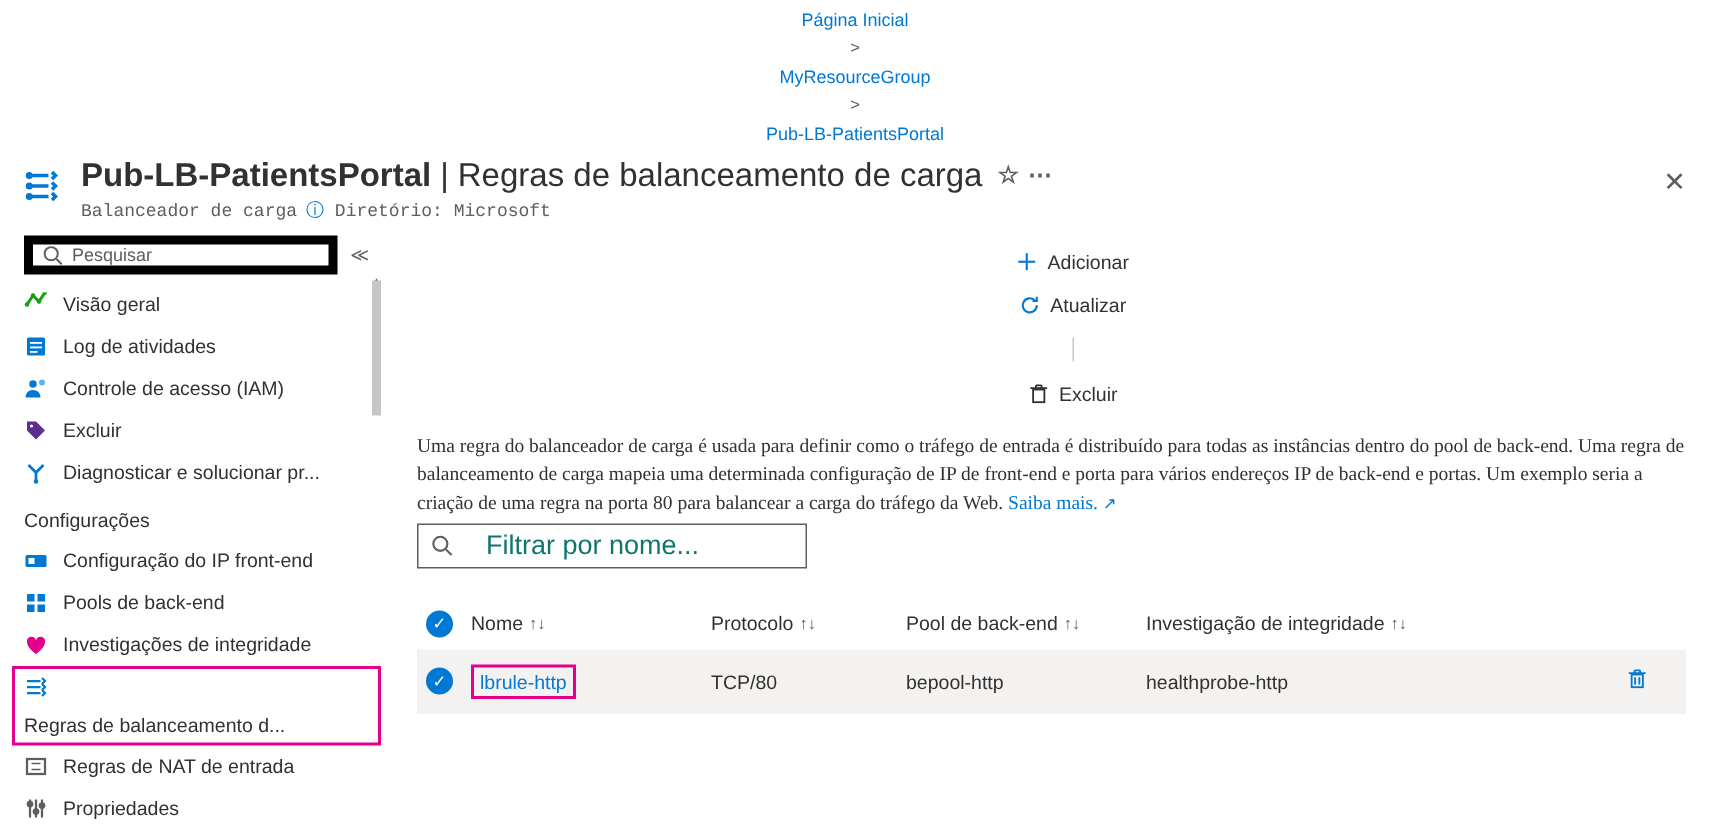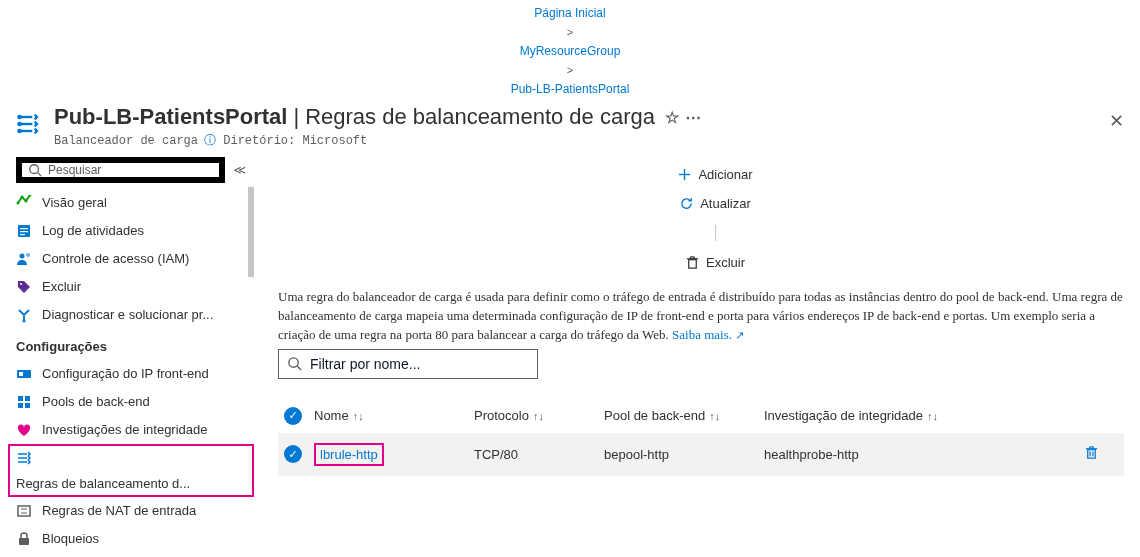--- a/index.html
+++ b/index.html
@@ -111,21 +111,21 @@
     background:#c8c6c4;
     border-radius:0;
   }
   .scroll-indicator .arrow {
     position:absolute; top:-4px; left:-2px;
     font-size:10px; color:#605e5c;
   }
 
   .side-section-title {
     font-size: 13px;
-    font-weight: 700;
+    font-weight: 400;
     color: #323130;
     padding: 10px 8px 6px 8px;
   }
   .side-item {
     display: flex;
     align-items: flex-start;
     gap: 10px;
     padding: 6px 8px;
     font-size: 13px;
     color: #323130;
@@ -177,23 +177,24 @@
   .desc a { color:#0078d4; }
   .desc .ext { font-size:11px; }
 
   .filter-box {
     display:inline-flex;
     align-items:center;
     border:1px solid #605e5c;
     height:30px;
     width:260px;
     padding:0 8px;
-    font-size:14px;
-    color:#0f172a;
+    font-size:18px;
+    color:#0f766e;
     margin-bottom: 20px;
+    gap: 14px;
   }
   .filter-box svg { width:15px; height:15px; margin-right:8px; stroke:#605e5c; }
 
   .grid-header, .grid-row {
     display:grid;
     grid-template-columns: 36px 160px 130px 160px 1fr 40px;
     align-items:center;
     font-size:13px;
   }
   .grid-header {
@@ -392,20 +393,33 @@
           <svg viewBox="0 0 16 16">
             <rect x="2" y="3" width="12" height="10" fill="none" stroke="#605e5c" stroke-width="1.5"></rect>
             <line x1="5" y1="6" x2="11" y2="6" stroke="#605e5c"></line>
             <line x1="5" y1="10" x2="11" y2="10" stroke="#605e5c"></line>
           </svg>
         </span>
       <span>Regras de NAT de entrada</span>
     </div>
     <div class="side-item">
       <span class="icon">
+          <svg viewBox="0 0 16 16" stroke="#605e5c" stroke-width="1.5">
+            <line x1="4" y1="2" x2="4" y2="14"></line>
+            <line x1="8" y1="2" x2="8" y2="14"></line>
+            <line x1="12" y1="2" x2="12" y2="14"></line>
+            <circle cx="4" cy="5" r="1.5" fill="#605e5c"></circle>
+            <circle cx="8" cy="10" r="1.5" fill="#605e5c"></circle>
+            <circle cx="12" cy="6" r="1.5" fill="#605e5c"></circle>
+          </svg>
+        </span>
+      <span>Propriedades</span>
+    </div>
+    <div class="side-item">
+      <span class="icon">
           <svg viewBox="0 0 16 16">
             <rect x="3" y="7" width="10" height="7" rx="1" fill="#605e5c"></rect>
             <path d="M5 7V5a3 3 0 016 0v2" fill="none" stroke="#605e5c" stroke-width="1.5"></path>
           </svg>
         </span>
       <span>Bloqueios</span>
     </div>
   </div>
 
   <div class="content">

